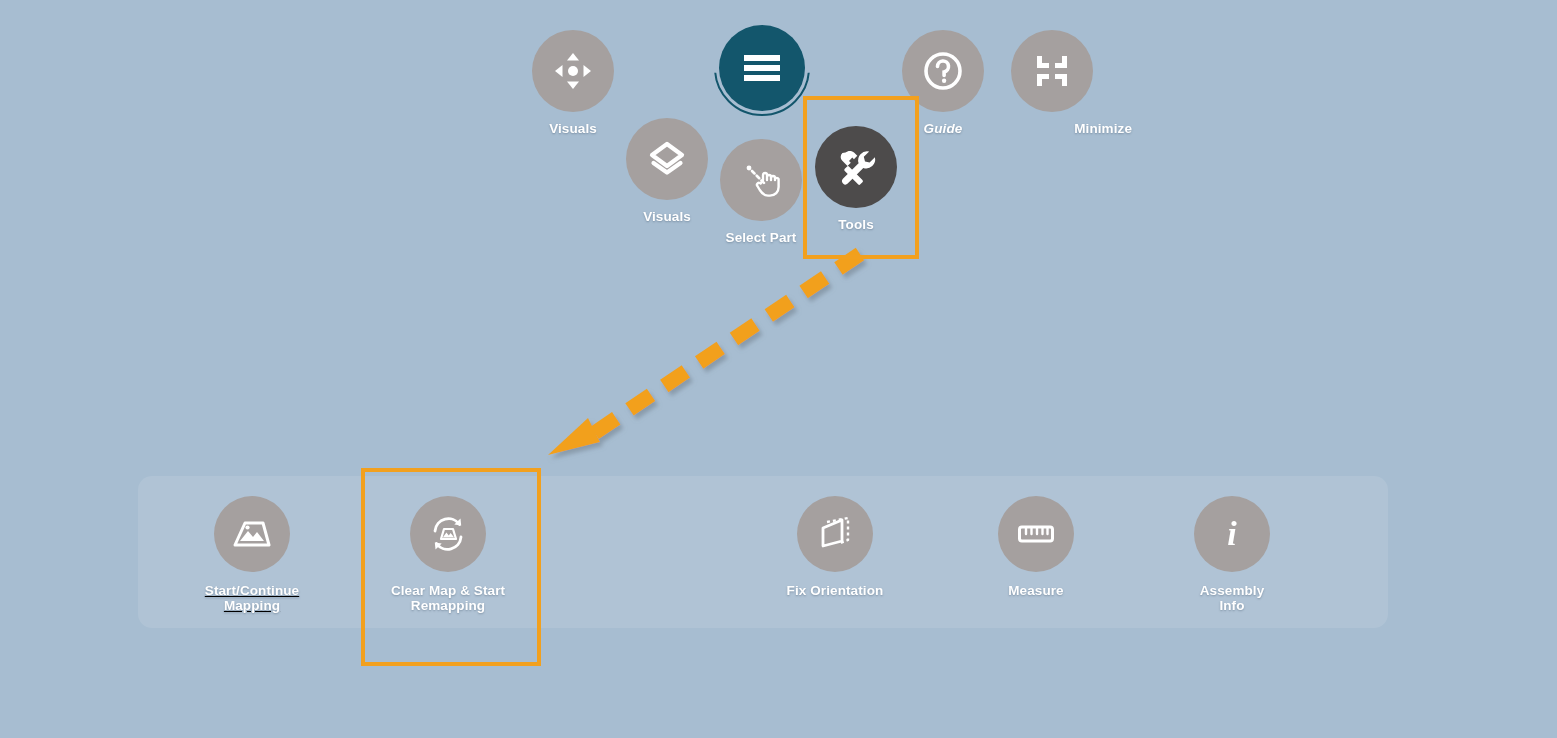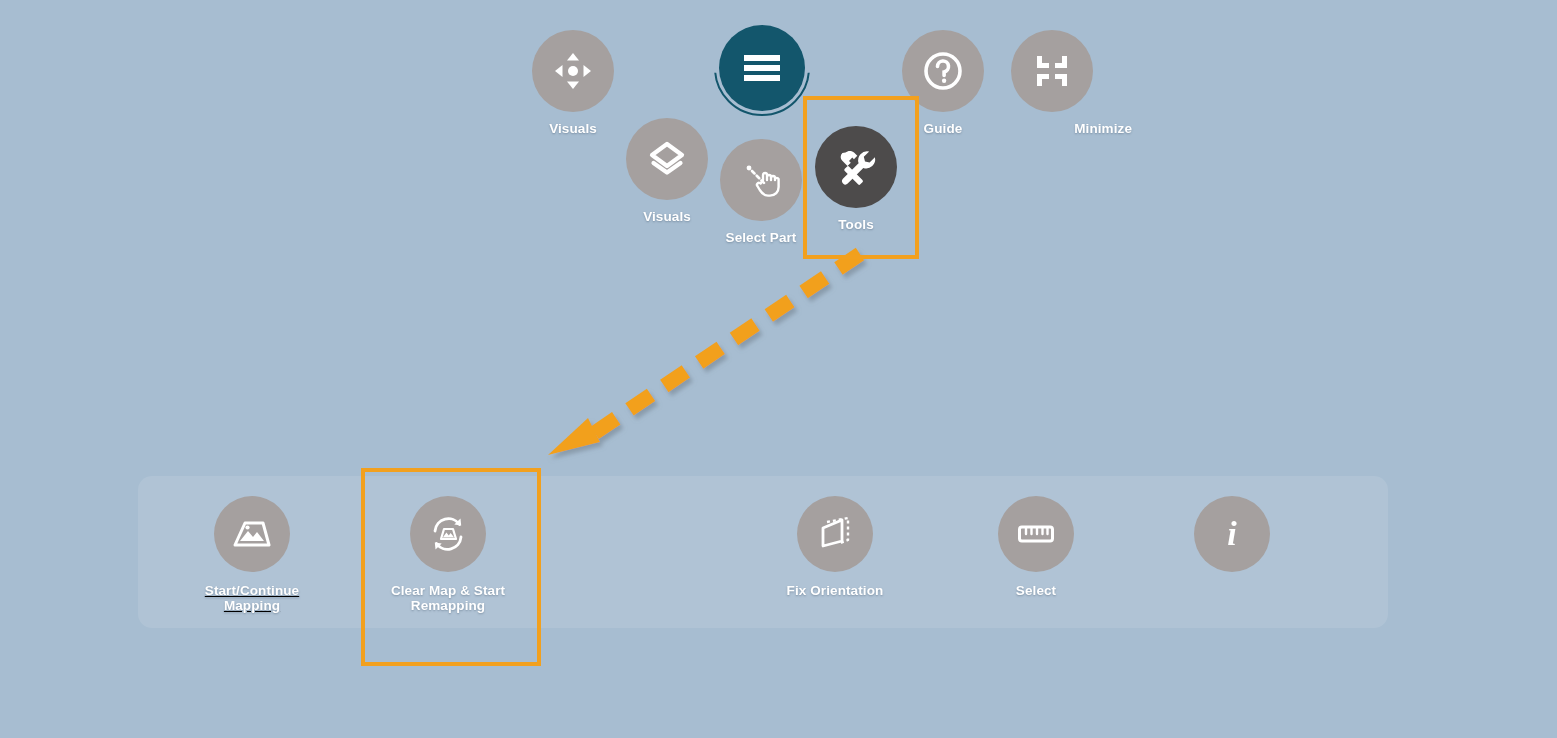--- a/index.html
+++ b/index.html
@@ -161,21 +161,21 @@
             <path d="M12.5 8.5 c2.6 -2.2 6.4 -2.1 8.8 .3 l3 3 -3.4 3.4 -1.6 -1.6 -3.3 3.3 1.8 1.8 -3.3 3.3 -5.2 -5.2 c-2.2 -2.2 -2.2 -5.7 .1 -7.9 Z"></path>
             <rect x="17.5" y="20.5" width="6.2" height="22" rx="1.6" transform="rotate(-45 20.6 31.5)"></rect>
             <path d="M36.2 7.6 a9 9 0 0 0 -10.6 11.6 L9.9 34.8 a3.4 3.4 0 0 0 4.8 4.8 L30.3 23.9 A9 9 0 0 0 41.9 13.3 l-5.3 5.3 -4.6 -1.2 -1.2 -4.6 Z"></path>
           </g>
         </svg>
       </span>
     </div>
     <div class="label">Tools</div>
   </div>
 
-  <div class="menu-item" style="left:863px; top:30px;">
+  <div class="menu-item" style="left:863px; top:30px;font-style:italic;">
     <div class="circle">
       <span>
         <svg width="46" height="46" viewBox="0 0 46 46">
           <circle cx="23" cy="23" r="17" fill="none" stroke="#fff" stroke-width="3.6"></circle>
           <path d="M17.5 18.5 a5.5 5.5 0 1 1 6.6 5.4 v3.6" fill="none" stroke="#fff" stroke-width="3.6" stroke-linecap="round"></path>
           <circle cx="24.1" cy="32.8" r="2.2" fill="#fff"></circle>
         </svg>
       </span>
     </div>
     <div class="label">Guide</div>
@@ -251,31 +251,33 @@
             <g stroke="#fff" stroke-width="2.4" stroke-linecap="round">
               <path d="M11 14.5 V21"></path>
               <path d="M16.5 14.5 V21"></path>
               <path d="M22 14.5 V21"></path>
               <path d="M27.5 14.5 V21"></path>
               <path d="M32.5 14.5 V21"></path>
             </g>
           </svg>
         </span>
       </div>
-      <div class="label">Select</div>
+      <div class="label">Measure</div>
     </div>
 
     <div class="tool" style="left:1009px;">
       <div class="circle">
         <span>
           <svg width="42" height="42" viewBox="0 0 42 42">
             <text x="21" y="32" text-anchor="middle" font-family="'Liberation Serif', serif" font-style="italic" font-weight="bold" font-size="34" fill="#fff">i</text>
           </svg>
         </span>
       </div>
+      <div class="label">Assembly
+Info</div>
     </div>
   </div>
 
   <svg id="arrow" viewBox="0 0 370 240">
     <defs>
       <filter id="dshadow" x="-30%" y="-30%" width="170%" height="170%">
         <feDropShadow dx="3" dy="4" stdDeviation="2.2" flood-color="#6f7f8d" flood-opacity=".55"></feDropShadow>
       </filter>
     </defs>
     <g filter="url(#dshadow)">

